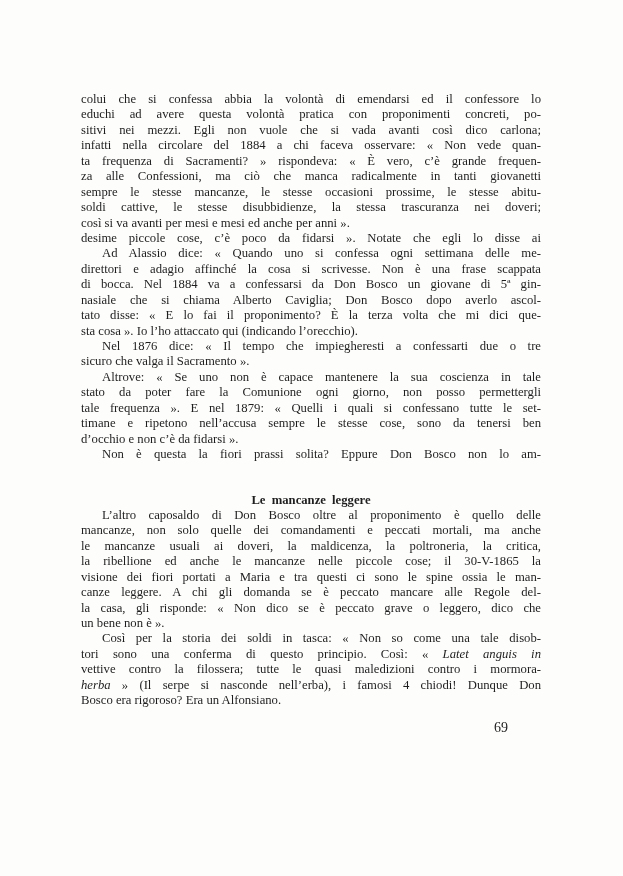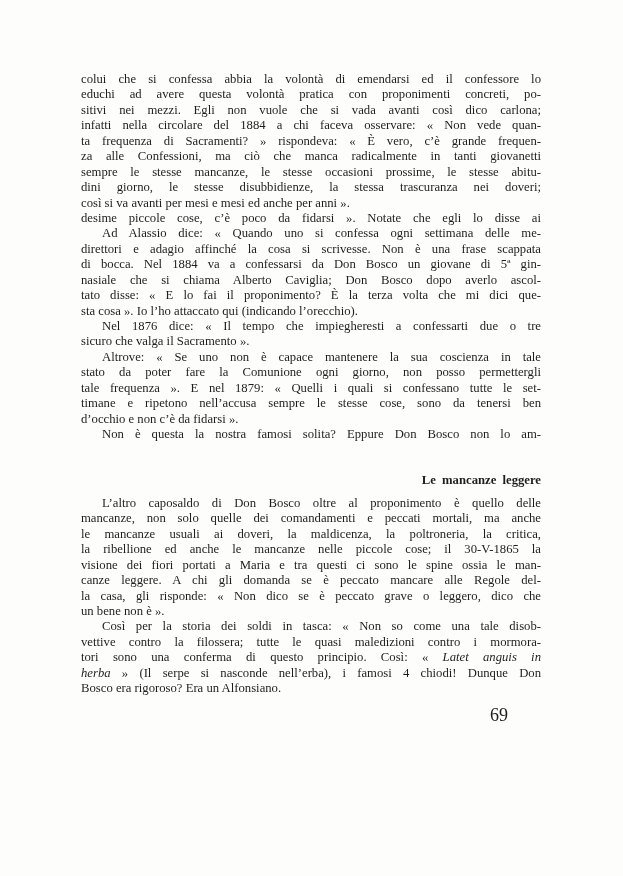--- a/index.html
+++ b/index.html
@@ -12,64 +12,64 @@
     width: 623px;
     height: 876px;
     background: #fdfdfc;
     font-family: "Liberation Serif", "DejaVu Serif", serif;
     color: #1e1e1e;
     overflow: hidden;
   }
   .text-block {
     position: absolute;
     left: 81px;
-    top: 72px;
+    top: 92px;
     width: 460px;
     font-size: 12.7px;
     line-height: 15.45px;
   }
   .para { margin: 0; padding: 0; }
   .line {
     text-align: justify;
     text-align-last: justify;
     height: 15.45px;
     overflow: visible;
   }
   .line.last { text-align-last: left; }
   .line.ind { text-indent: 21px; }
   .it { font-style: italic; }
   .heading {
     font-weight: bold;
     margin-top: 30px;
-    margin-bottom: 8px;
+    margin-bottom: 0;
     word-spacing: 3px;
-    text-align: right;
+    text-align: center;
   }
   .page-number {
     margin-top: 11px;
     text-align: right;
     padding-right: 33px;
-    font-size: 18px;
+    font-size: 14px;
   }
 </style>
 </head>
 <body>
 
 <div class="page">
   <div class="text-block">
 
     <div class="para">
       <div class="line">colui che si confessa abbia la volontà di emendarsi ed il confessore lo</div>
       <div class="line">educhi ad avere questa volontà pratica con proponimenti concreti, po-</div>
       <div class="line">sitivi nei mezzi. Egli non vuole che si vada avanti così dico carlona;</div>
       <div class="line">infatti nella circolare del 1884 a chi faceva osservare: « Non vede quan-</div>
       <div class="line">ta frequenza di Sacramenti? » rispondeva: « È vero, c’è grande frequen-</div>
       <div class="line">za alle Confessioni, ma ciò che manca radicalmente in tanti giovanetti</div>
       <div class="line">sempre le stesse mancanze, le stesse occasioni prossime, le stesse abitu-</div>
-      <div class="line">dini giorno, le stesse disubbidienze, la stessa trascuranza nei doveri;</div>
+      <div class="line">soldi cattive, le stesse disubbidienze, la stessa trascuranza nei doveri;</div>
       <div class="line last">così si va avanti per mesi e mesi ed anche per anni ».</div>
     </div>
 
     <div class="para">
       <div class="line">desime piccole cose, c’è poco da fidarsi ». Notate che egli lo disse ai</div>
       <div class="line ind">Ad Alassio dice: « Quando uno si confessa ogni settimana delle me-</div>
       <div class="line">direttori e adagio affinché la cosa si scrivesse. Non è una frase scappata</div>
       <div class="line">di bocca. Nel 1884 va a confessarsi da Don Bosco un giovane di 5ª gin-</div>
       <div class="line">nasiale che si chiama Alberto Caviglia; Don Bosco dopo averlo ascol-</div>
       <div class="line">tato disse: « E lo fai il proponimento? È la terza volta che mi dici que-</div>
@@ -83,40 +83,40 @@
 
     <div class="para">
       <div class="line ind">Altrove: « Se uno non è capace mantenere la sua coscienza in tale</div>
       <div class="line">stato da poter fare la Comunione ogni giorno, non posso permettergli</div>
       <div class="line">tale frequenza ». E nel 1879: « Quelli i quali si confessano tutte le set-</div>
       <div class="line">timane e ripetono nell’accusa sempre le stesse cose, sono da tenersi ben</div>
       <div class="line last">d’occhio e non c’è da fidarsi ».</div>
     </div>
 
     <div class="para">
-      <div class="line ind">Non è questa la nostra famosi solita? Eppure Don Bosco non lo am-</div>
+      <div class="line ind">Non è questa la fiori prassi solita? Eppure Don Bosco non lo am-</div>
     </div>
 
     <div class="heading">Le mancanze leggere</div>
 
     <div class="para">
       <div class="line ind">L’altro caposaldo di Don Bosco oltre al proponimento è quello delle</div>
       <div class="line">mancanze, non solo quelle dei comandamenti e peccati mortali, ma anche</div>
       <div class="line">le mancanze usuali ai doveri, la maldicenza, la poltroneria, la critica,</div>
       <div class="line">la ribellione ed anche le mancanze nelle piccole cose; il 30-V-1865 la</div>
       <div class="line">visione dei fiori portati a Maria e tra questi ci sono le spine ossia le man-</div>
       <div class="line">canze leggere. A chi gli domanda se è peccato mancare alle Regole del-</div>
       <div class="line">la casa, gli risponde: « Non dico se è peccato grave o leggero, dico che</div>
       <div class="line last">un bene non è ».</div>
     </div>
 
     <div class="para">
       <div class="line ind">Così per la storia dei soldi in tasca: « Non so come una tale disob-</div>
+      <div class="line"><span>tori sono una conferma di questo principio. Così: « </span><span class="it">Latet anguis in</span></div>
       <div class="line">vettive contro la filossera; tutte le quasi maledizioni contro i mormora-</div>
-      <div class="line"><span>tori sono una conferma di questo principio. Così: « </span><span class="it">Latet anguis in</span></div>
       <div class="line"><span class="it">herba</span><span> » (Il serpe si nasconde nell’erba), i famosi 4 chiodi! Dunque Don</span></div>
       <div class="line last">Bosco era rigoroso? Era un Alfonsiano.</div>
     </div>
 
     <div class="page-number">69</div>
 
   </div>
 </div>
 
 </body></html>

